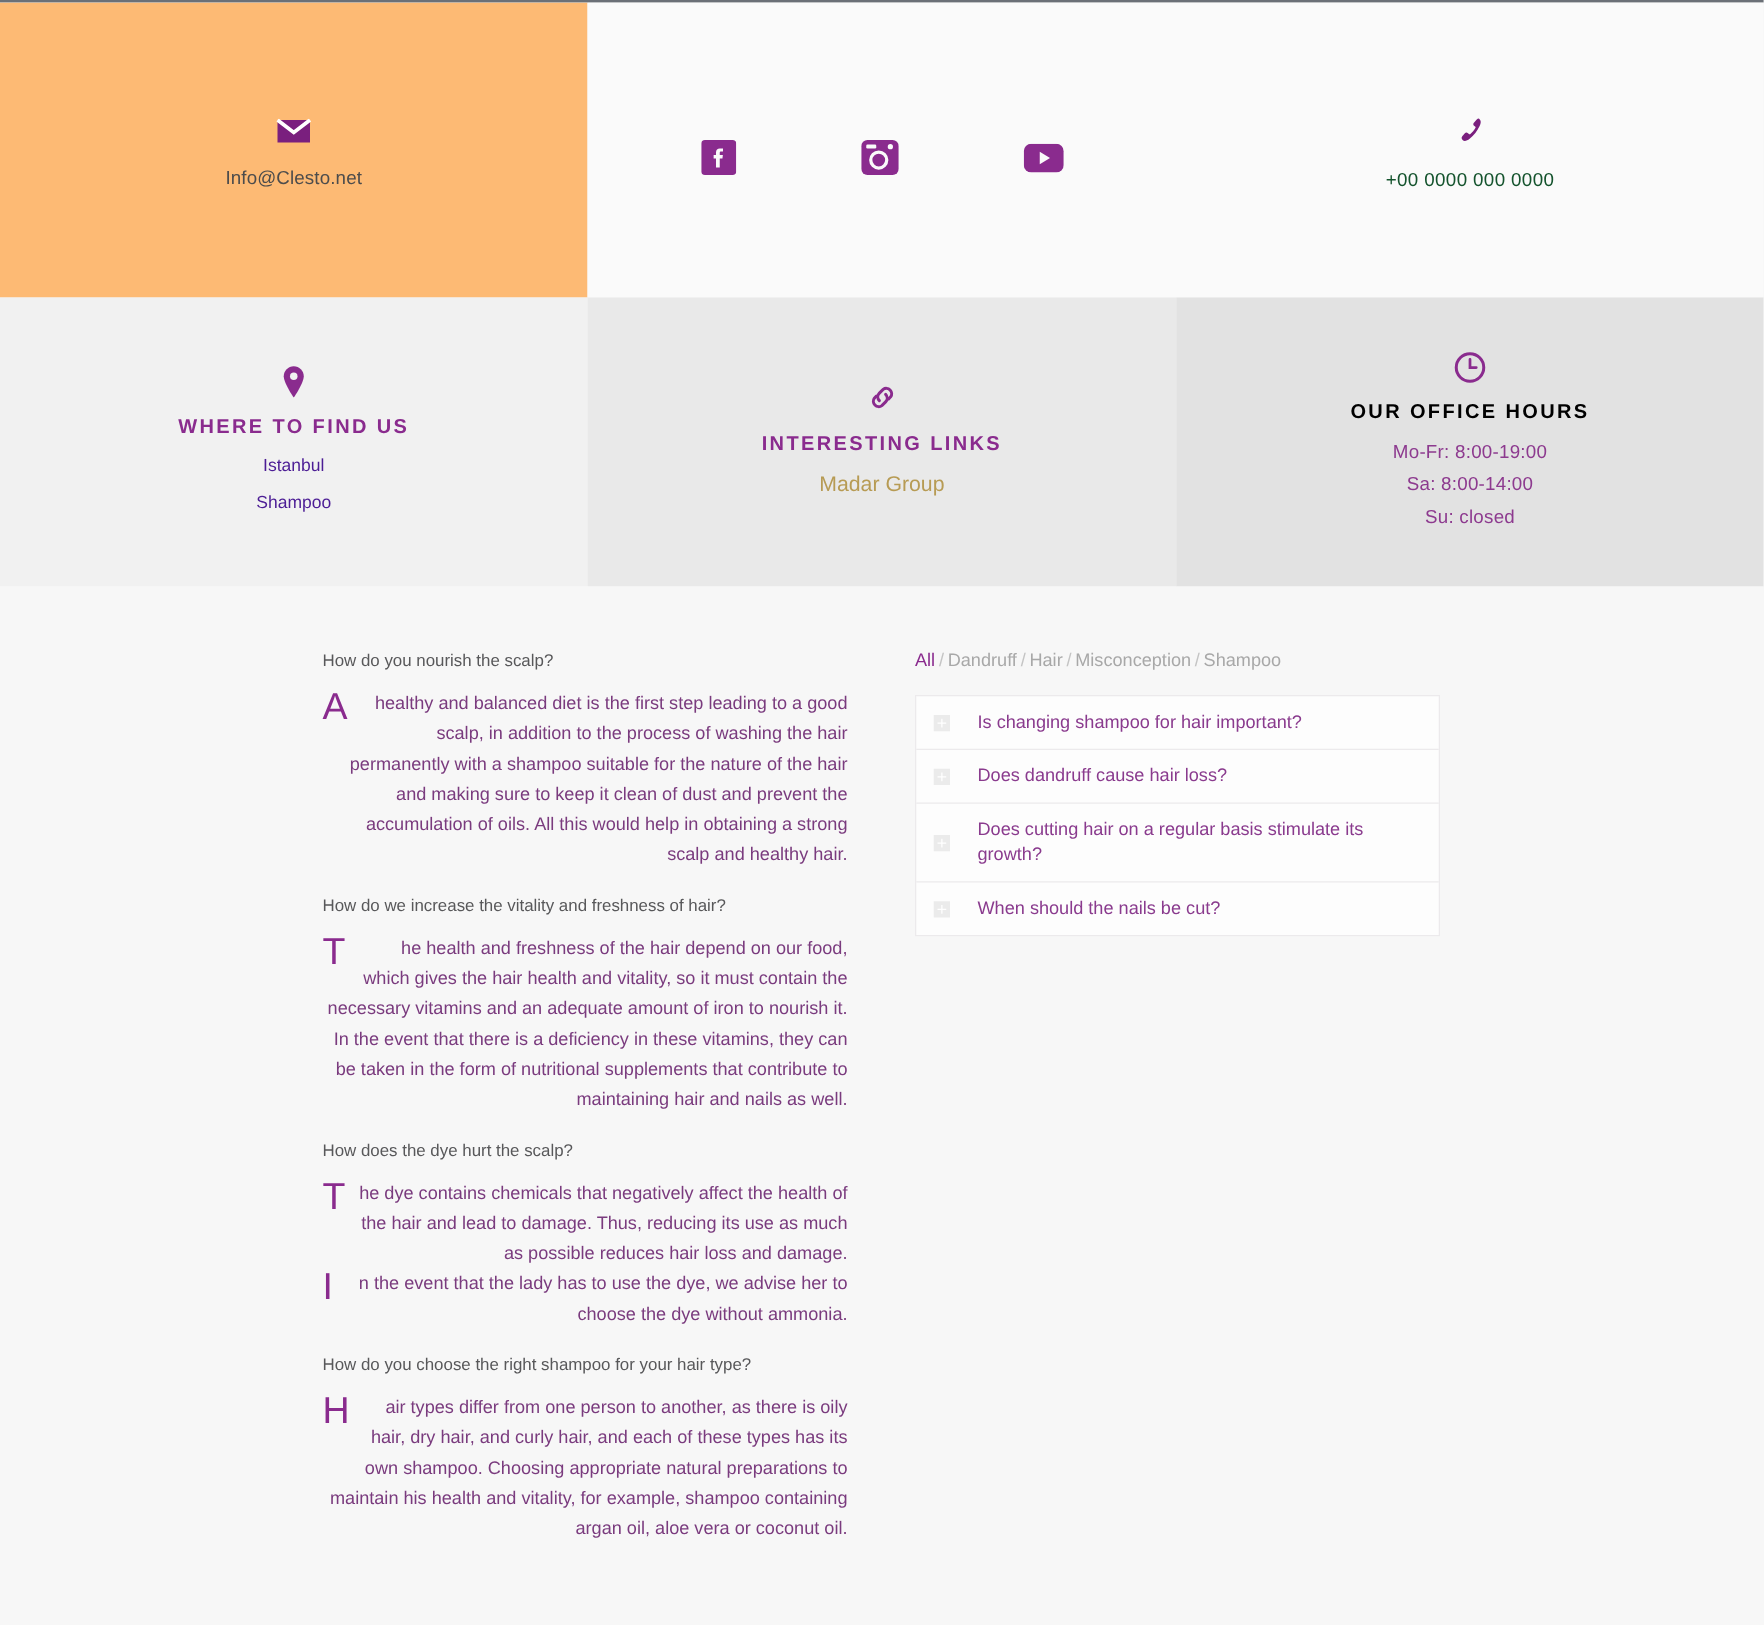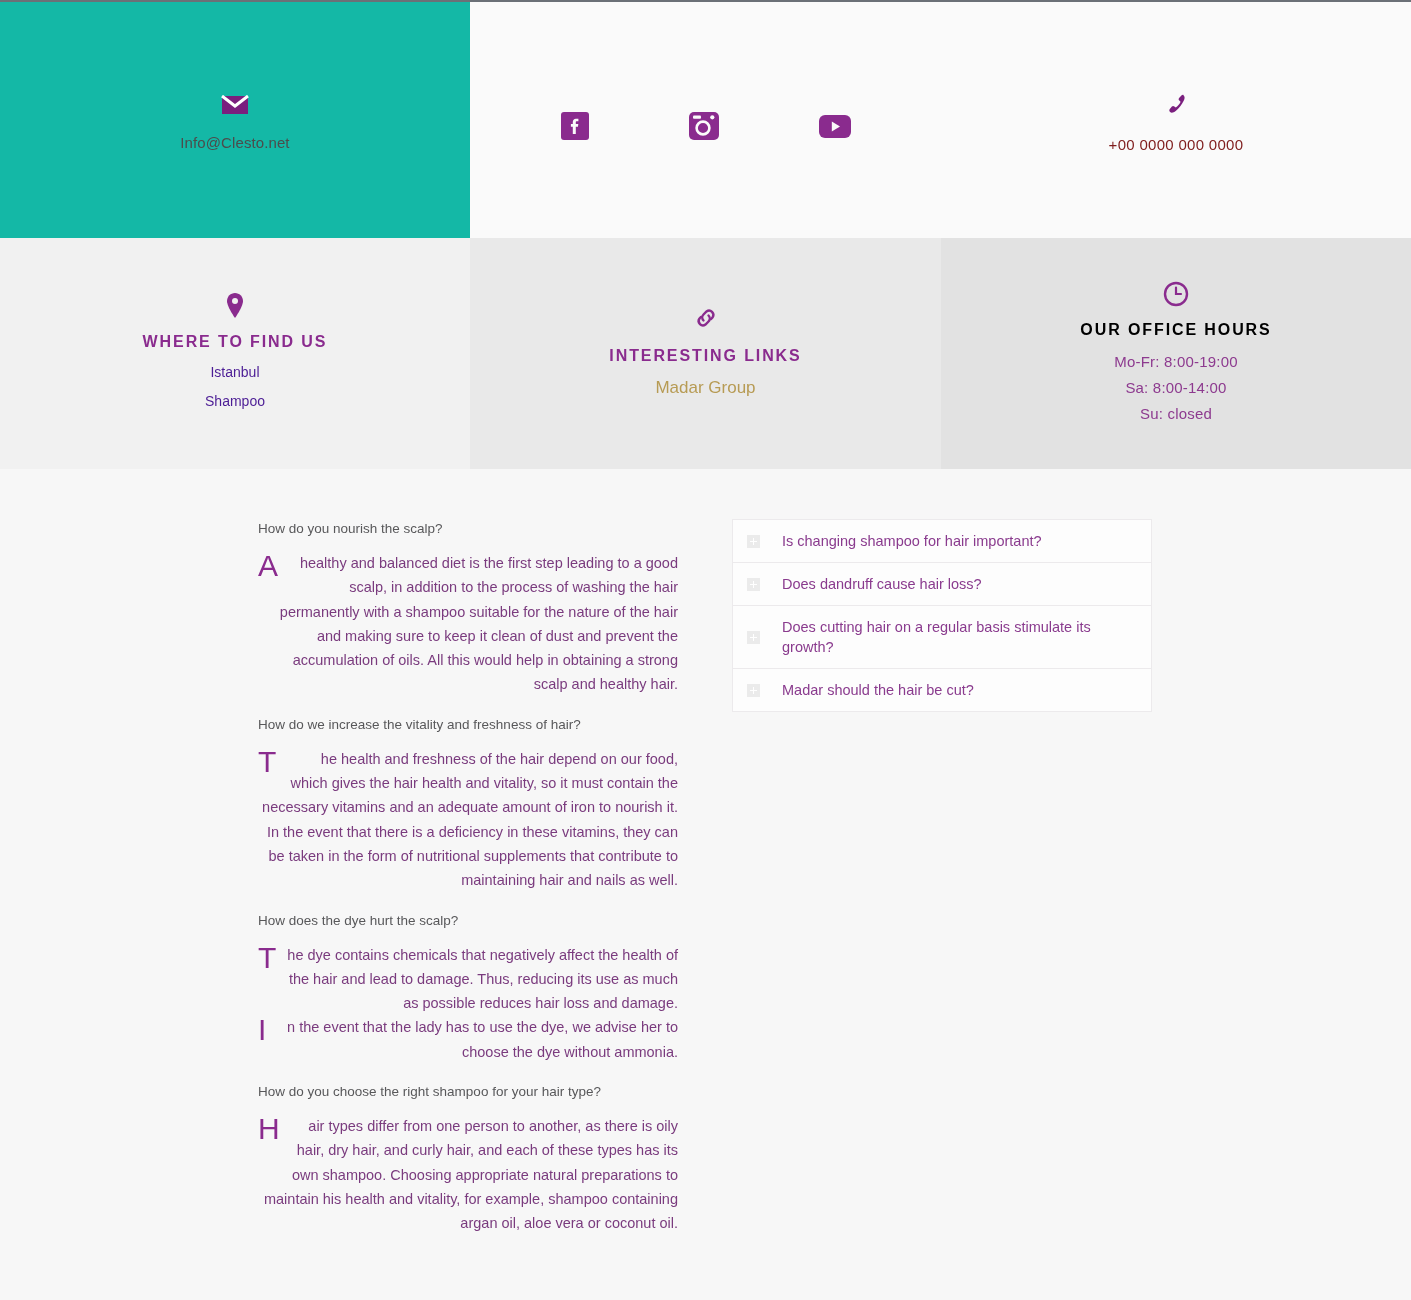--- a/index.html
+++ b/index.html
@@ -30,21 +30,21 @@
 
   .cell {
     display: flex;
     flex-direction: column;
     align-items: center;
     justify-content: center;
     text-align: center;
     padding: 0 20px;
   }
 
-  .cell-email   { background: #14b8a6; }
+  .cell-email   { background: #fdba74; }
   .cell-social  { background: #fafafa; }
   .cell-phone   { background: #fafafa; }
   .cell-find    { background: #f1f1f1; }
   .cell-links   { background: #e9e9e9; }
   .cell-hours   { background: #e2e2e2; }
 
   .ico {
     color: #7a1f7e;
     fill: #7a1f7e;
     display: block;
@@ -250,21 +250,21 @@
       </div>
     </div>
 
     <div class="cell cell-phone">
       <div class="phone-wrap">
         <span class="ico phone-ico">
           <svg width="26" height="26" viewBox="0 0 26 26">
             <path d="M20.5 2.2c1.6 1.4 1.3 3.3.2 5.6-1.8 3.8-4.6 7.6-8 10.2-2.1 1.6-4.2 2.4-5.6 1-1-1-1-2.1-.3-3l2.1-2.5c.7-.8 1.7-.7 2.5 0l.9.8c.2.2.5.2.8 0 1.7-1.3 3.3-3.2 4.3-5.1.2-.3.1-.6-.1-.8l-1-.8c-.8-.7-.9-1.7-.2-2.5l2.3-2.5c.8-.9 1.9-1.1 2.1-.4z" fill="#7a1f7e"></path>
           </svg>
         </span>
-        <a class="phone-text" href="#" style="text-decoration:none;color:#7f1d1d;">+00 0000 000 0000</a>
+        <a class="phone-text" href="#" style="text-decoration:none;color:#14532d;">+00 0000 000 0000</a>
       </div>
     </div>
 
     <div class="cell cell-find">
       <span class="ico">
         <svg width="20" height="28" viewBox="0 0 20 28">
           <path d="M10 1C5.6 1 2 4.6 2 9c0 5.7 8 17 8 17s8-11.3 8-17c0-4.4-3.6-8-8-8z" fill="#8a2b8e"></path>
           <circle cx="10" cy="9" r="3" fill="#f1f1f1"></circle>
         </svg>
       </span>
@@ -325,34 +325,37 @@
       </div>
 
       <div class="qa-block">
         <div class="qa-q">How do you choose the right shampoo for your hair type?</div>
         <div class="qa-a">Hair types differ from one person to another, as there is oily hair, dry hair, and curly hair, and each of these types has its own shampoo. Choosing appropriate natural preparations to maintain his health and vitality, for example, shampoo containing argan oil, aloe vera or coconut oil.</div>
       </div>
     </div>
 
     <div class="col-faq">
 
+      <div class="faq-filters">
+        <a class="faq-filter active" href="#">All</a><span class="faq-sep">/</span><a class="faq-filter" href="#">Dandruff</a><span class="faq-sep">/</span><a class="faq-filter" href="#">Hair</a><span class="faq-sep">/</span><a class="faq-filter" href="#">Misconception</a><span class="faq-sep">/</span><a class="faq-filter" href="#">Shampoo</a>
+      </div>
 
       <div class="faq-list">
         <div class="faq-item">
           <span class="faq-plus"></span>
           <span class="faq-q">Is changing shampoo for hair important?</span>
         </div>
         <div class="faq-item">
           <span class="faq-plus"></span>
           <span class="faq-q">Does dandruff cause hair loss?</span>
         </div>
         <div class="faq-item">
           <span class="faq-plus"></span>
           <span class="faq-q">Does cutting hair on a regular basis stimulate its growth?</span>
         </div>
         <div class="faq-item">
           <span class="faq-plus"></span>
-          <span class="faq-q">Madar should the hair be cut?</span>
+          <span class="faq-q">When should the nails be cut?</span>
         </div>
       </div>
     </div>
   </div>
 </div>
 
 </body></html>

